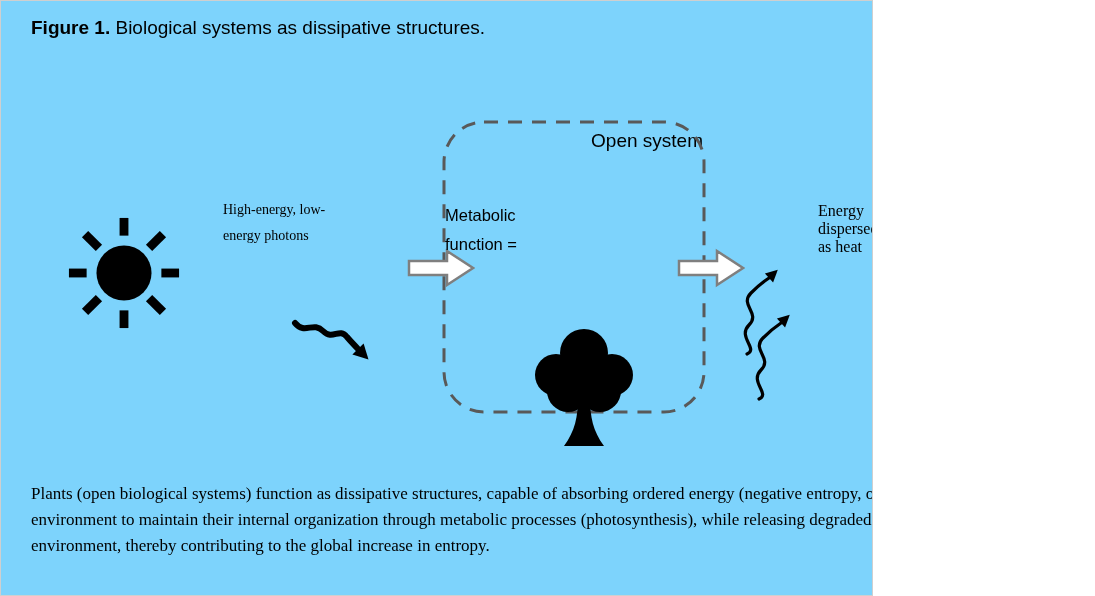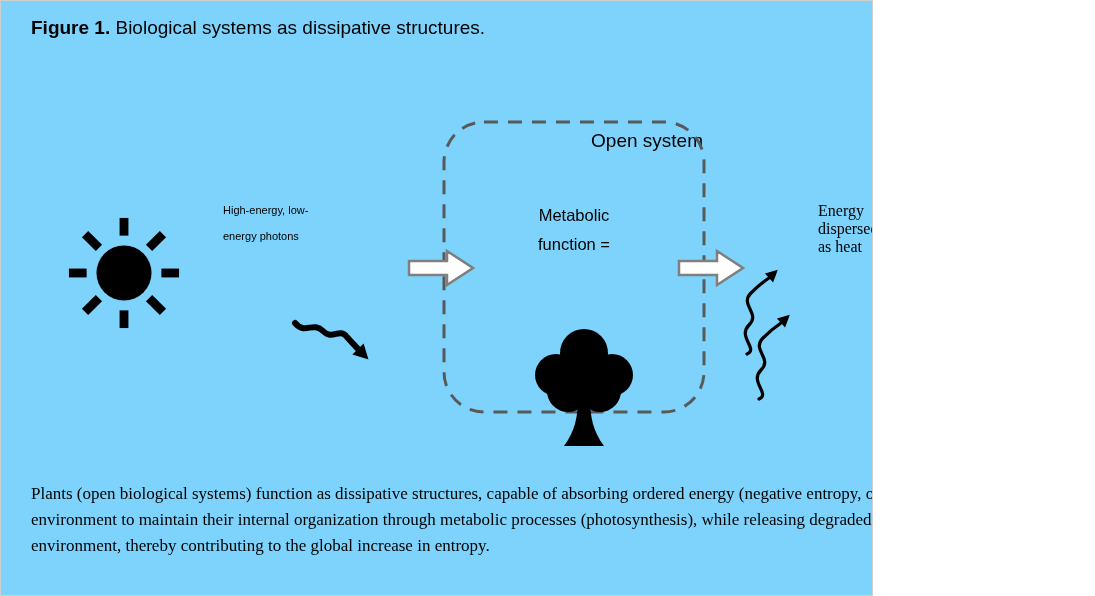--- a/index.html
+++ b/index.html
@@ -23,25 +23,25 @@
     left:30px;top:15px;
     font-size:19px;line-height:1.3;
   }
   .figure-title .lbl{font-weight:700;}
   .open-system-label{
     left:444px;top:81px;width:258px;
     text-align:right;font-size:19px;margin-top:48px;
   }
   .photons-label{
     left:222px;top:196px;width:160px;
-    font-size:11px;line-height:26px;
+    font-size:14px;line-height:26px;font-family:Liberation Serif, serif;
   }
   .metabolic-label{
     left:444px;top:200px;width:258px;
-    text-align:center;font-size:16.5px;line-height:29px;
+    font-size:16.5px;line-height:29px;
   }
   .heat-label{
     left:817px;top:201px;
     font-family:"Liberation Serif",serif;
     font-size:16px;
   }
   .caption{
     left:30px;top:480px;width:1045px;
     font-family:"Liberation Serif",serif;
     font-size:17px;line-height:1.53;

